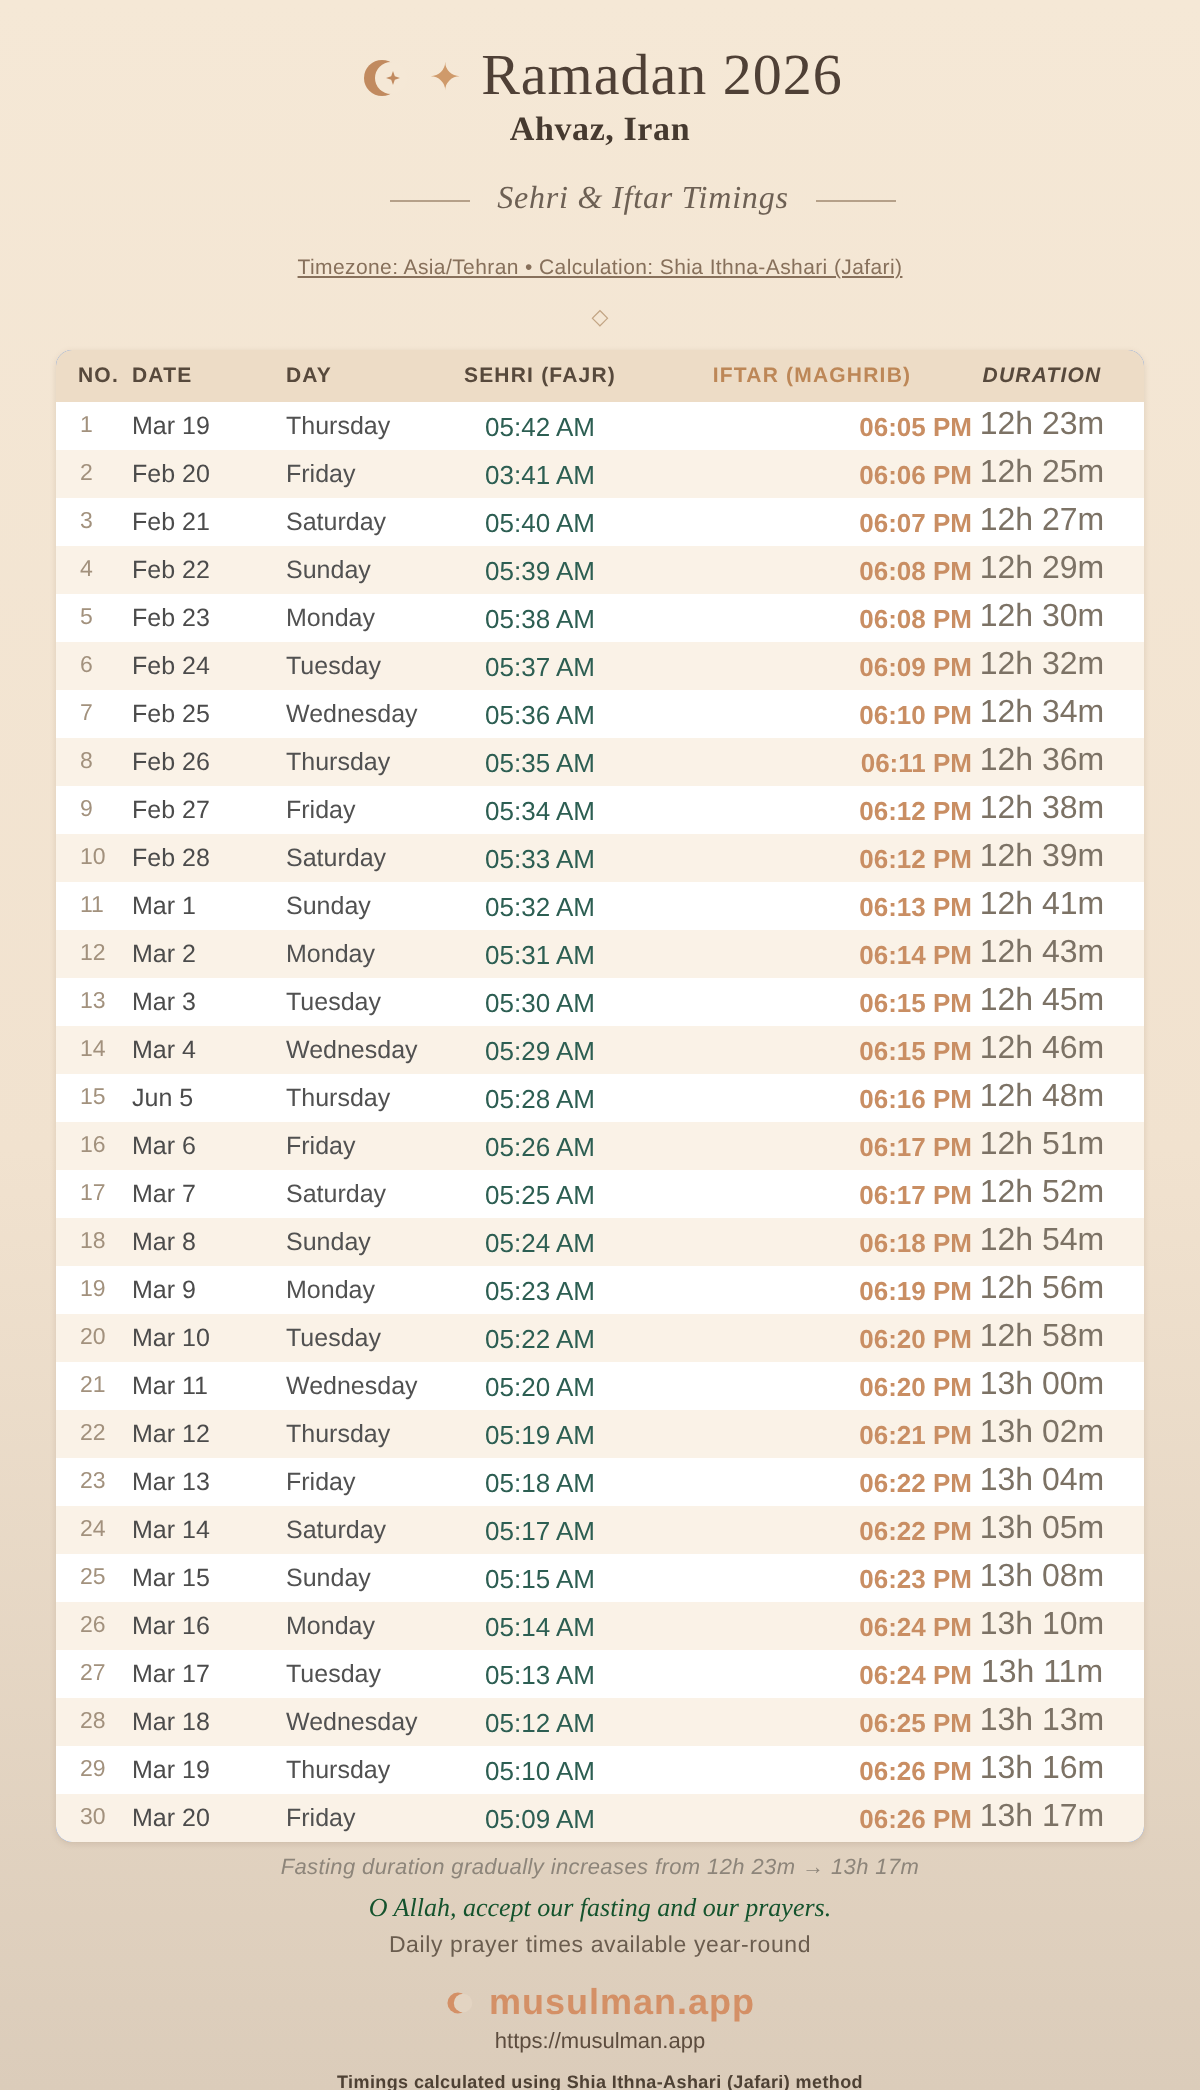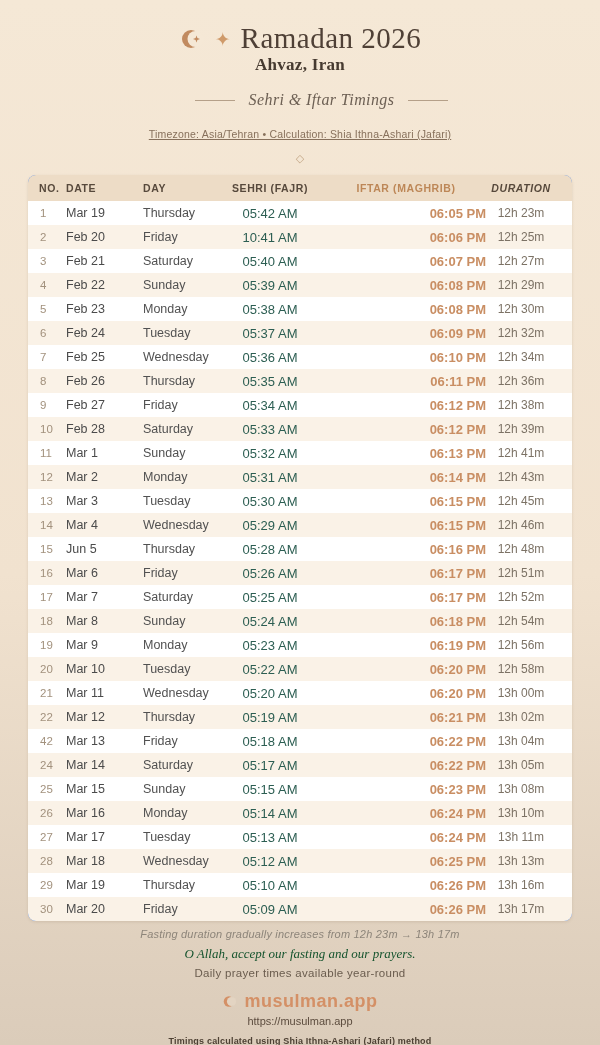--- a/index.html
+++ b/index.html
@@ -55,21 +55,21 @@
   th.c-iftar{color:#bd8757;}
   th.c-dur{text-align:center;padding-right:16px;font-style:italic;}
   tbody td{height:24px;padding:0;font-size:12.5px;vertical-align:middle;text-align:left;}
   tbody tr:nth-child(odd){background:#ffffff;}
   tbody tr:nth-child(even){background:#faf2e7;}
   td.c-no{padding-left:12px;color:#a2917d;font-size:11.5px;}
   td.c-date{color:#4b4b4b;}
   td.c-day{color:#515151;}
   td.c-sehri{text-align:center;font-weight:normal;font-size:13px;color:#2c5e52;}
   td.c-iftar{text-align:right;font-weight:bold;font-size:13px;color:#c98e63;}
-  td.c-dur{text-align:center;padding-right:16px;color:#7c7265;font-size:12px;}
+  td.c-dur{text-align:center;padding-right:16px;color:#7c7265;font-size:16px;}
 
   
   .fasting-note{margin-top:7px;font-style:italic;font-size:11px;color:#8d857a;letter-spacing:.2px;}
   .dua{
     margin-top:6px;font-family:"Liberation Serif","DejaVu Serif",serif;
     font-style:italic;font-size:13px;color:#14532d;
   }
   .availability{margin-top:5px;font-size:11.5px;color:#6a5c4e;letter-spacing:.3px;}
   .brand-row{display:flex;align-items:center;justify-content:center;gap:7px;margin-top:12px;}
   .brand-name{font-size:18px;font-weight:bold;color:#d49066;letter-spacing:.5px;}
@@ -130,21 +130,21 @@
       <td class="c-day">Thursday</td>
       <td class="c-sehri">05:42 AM</td>
       <td class="c-iftar">06:05 PM</td>
       <td class="c-dur">12h 23m</td>
     </tr>
 
     <tr>
       <td class="c-no">2</td>
       <td class="c-date">Feb 20</td>
       <td class="c-day">Friday</td>
-      <td class="c-sehri">10:41 AM</td>
+      <td class="c-sehri">03:41 AM</td>
       <td class="c-iftar">06:06 PM</td>
       <td class="c-dur">12h 25m</td>
     </tr>
 
     <tr>
       <td class="c-no">3</td>
       <td class="c-date">Feb 21</td>
       <td class="c-day">Saturday</td>
       <td class="c-sehri">05:40 AM</td>
       <td class="c-iftar">06:07 PM</td>
@@ -316,21 +316,21 @@
     <tr>
       <td class="c-no">22</td>
       <td class="c-date">Mar 12</td>
       <td class="c-day">Thursday</td>
       <td class="c-sehri">05:19 AM</td>
       <td class="c-iftar">06:21 PM</td>
       <td class="c-dur">13h 02m</td>
     </tr>
 
     <tr>
-      <td class="c-no">42</td>
+      <td class="c-no">23</td>
       <td class="c-date">Mar 13</td>
       <td class="c-day">Friday</td>
       <td class="c-sehri">05:18 AM</td>
       <td class="c-iftar">06:22 PM</td>
       <td class="c-dur">13h 04m</td>
     </tr>
 
     <tr>
       <td class="c-no">24</td>
       <td class="c-date">Mar 14</td>

